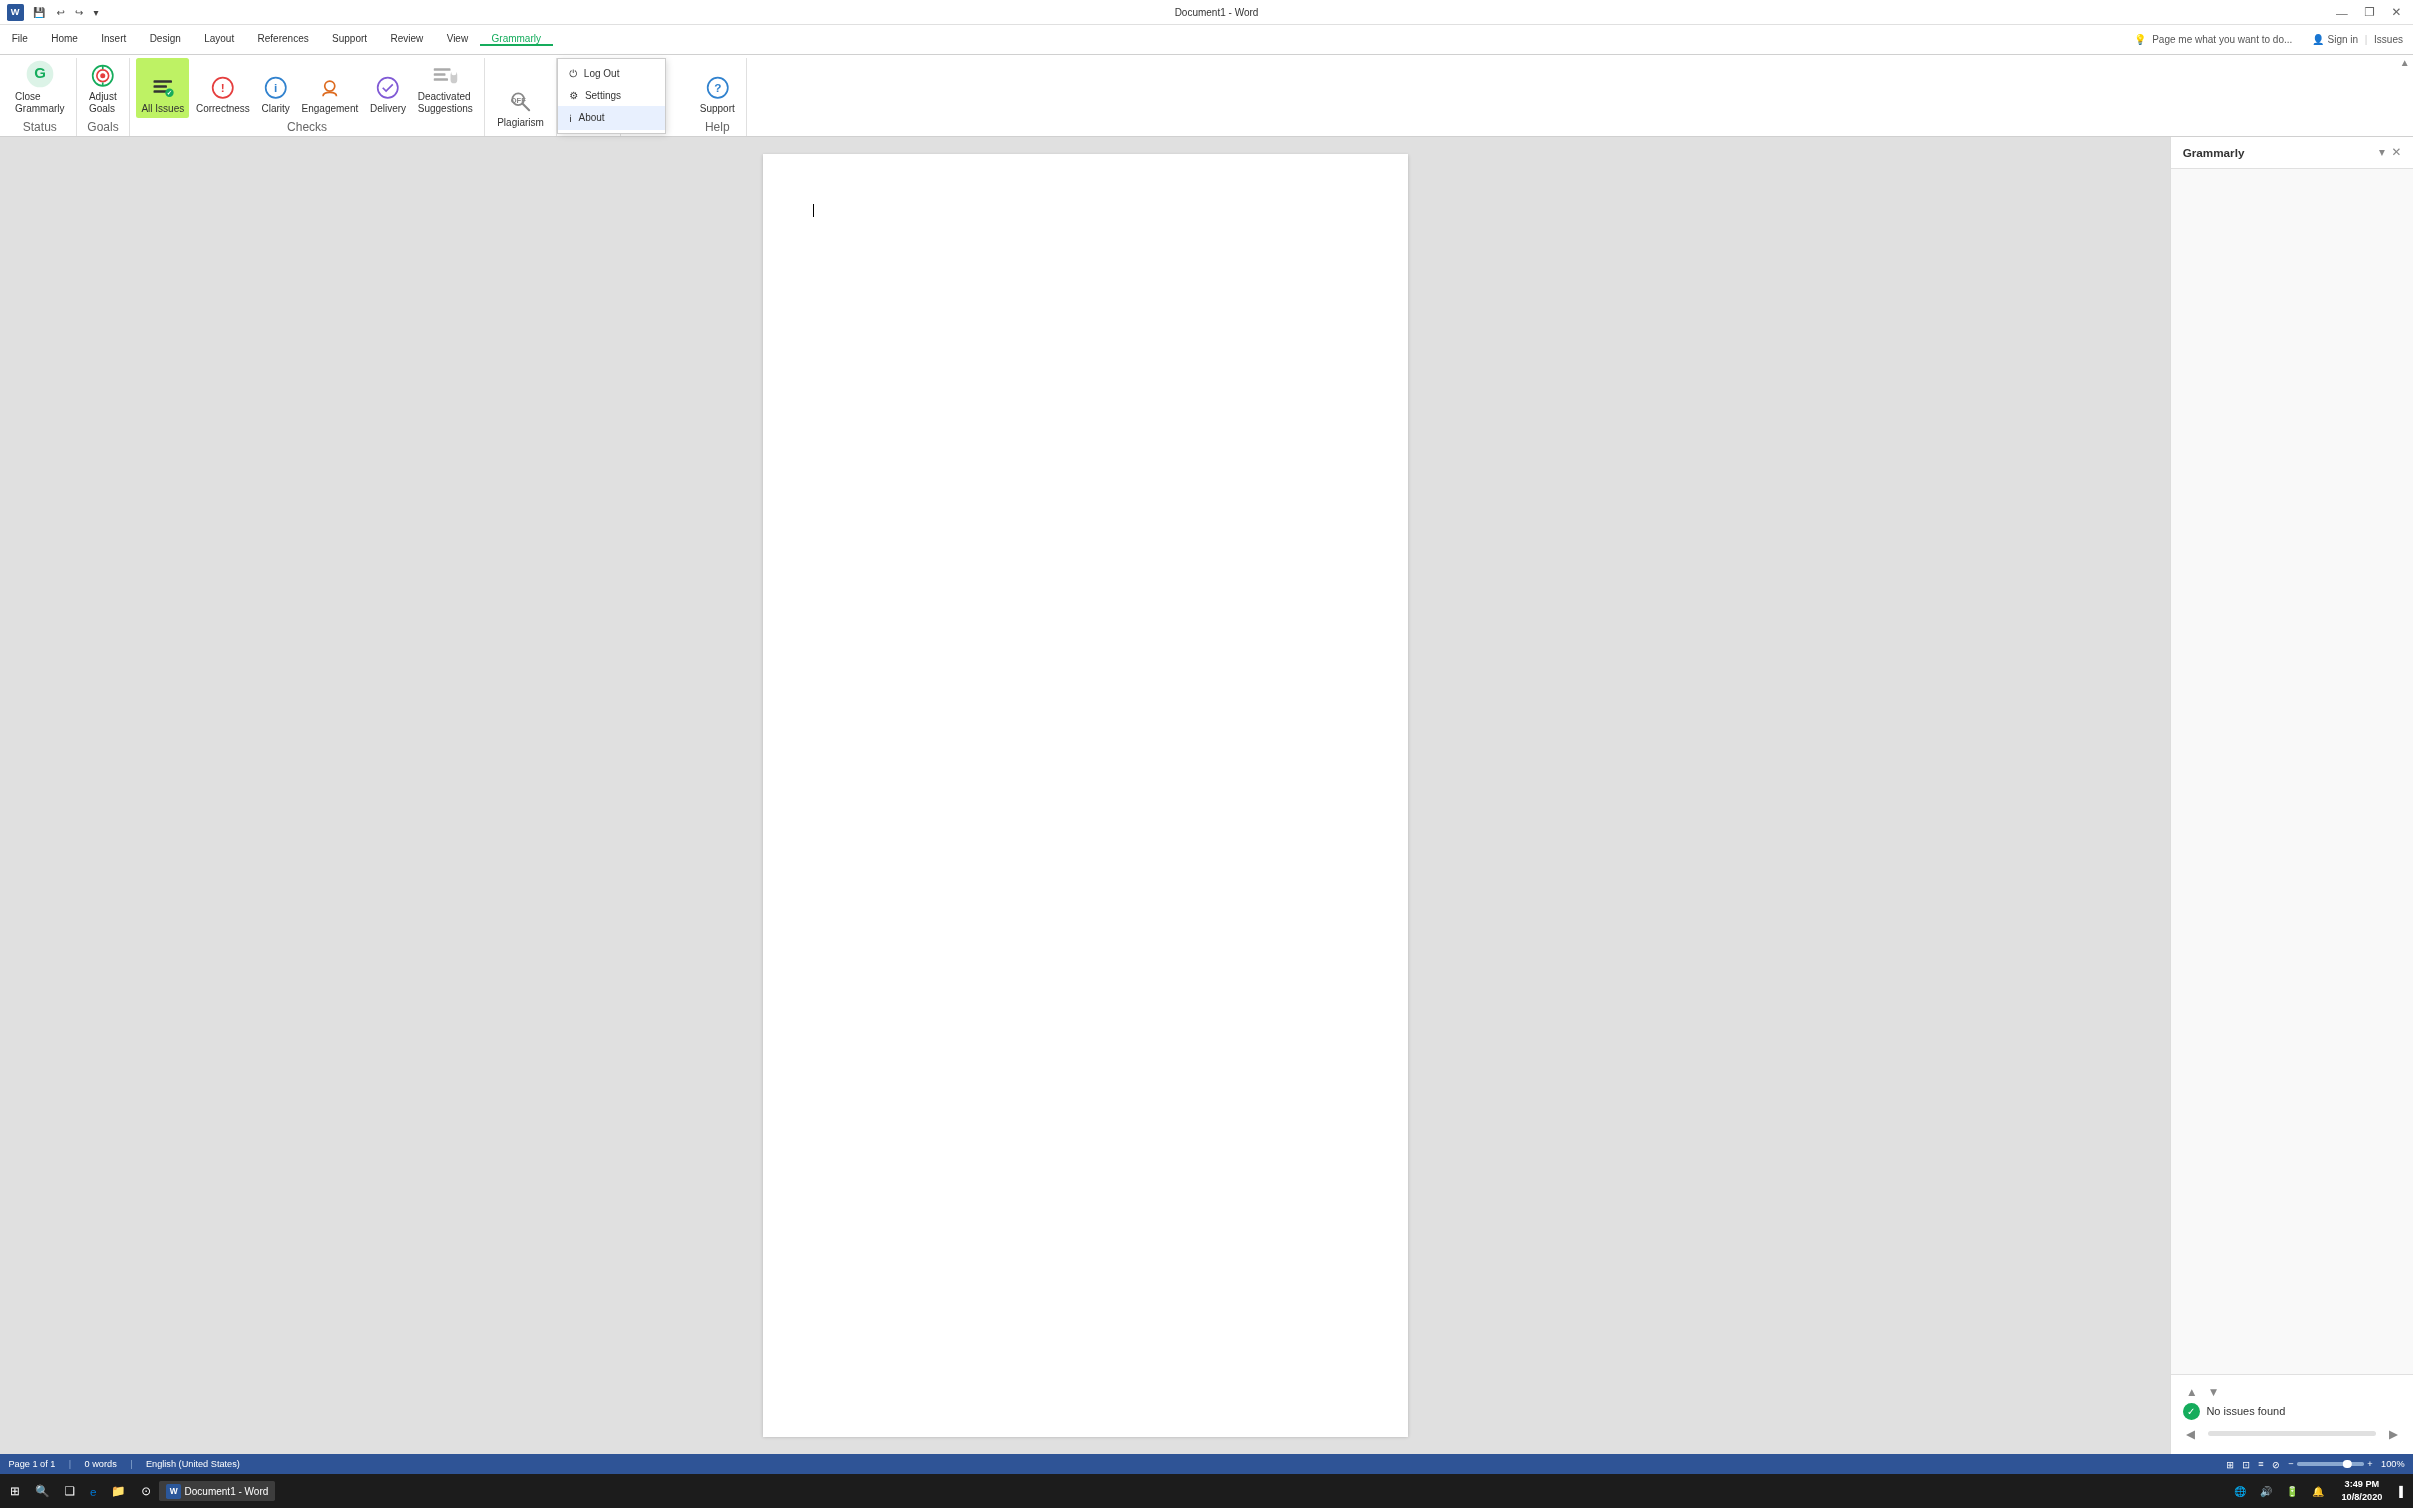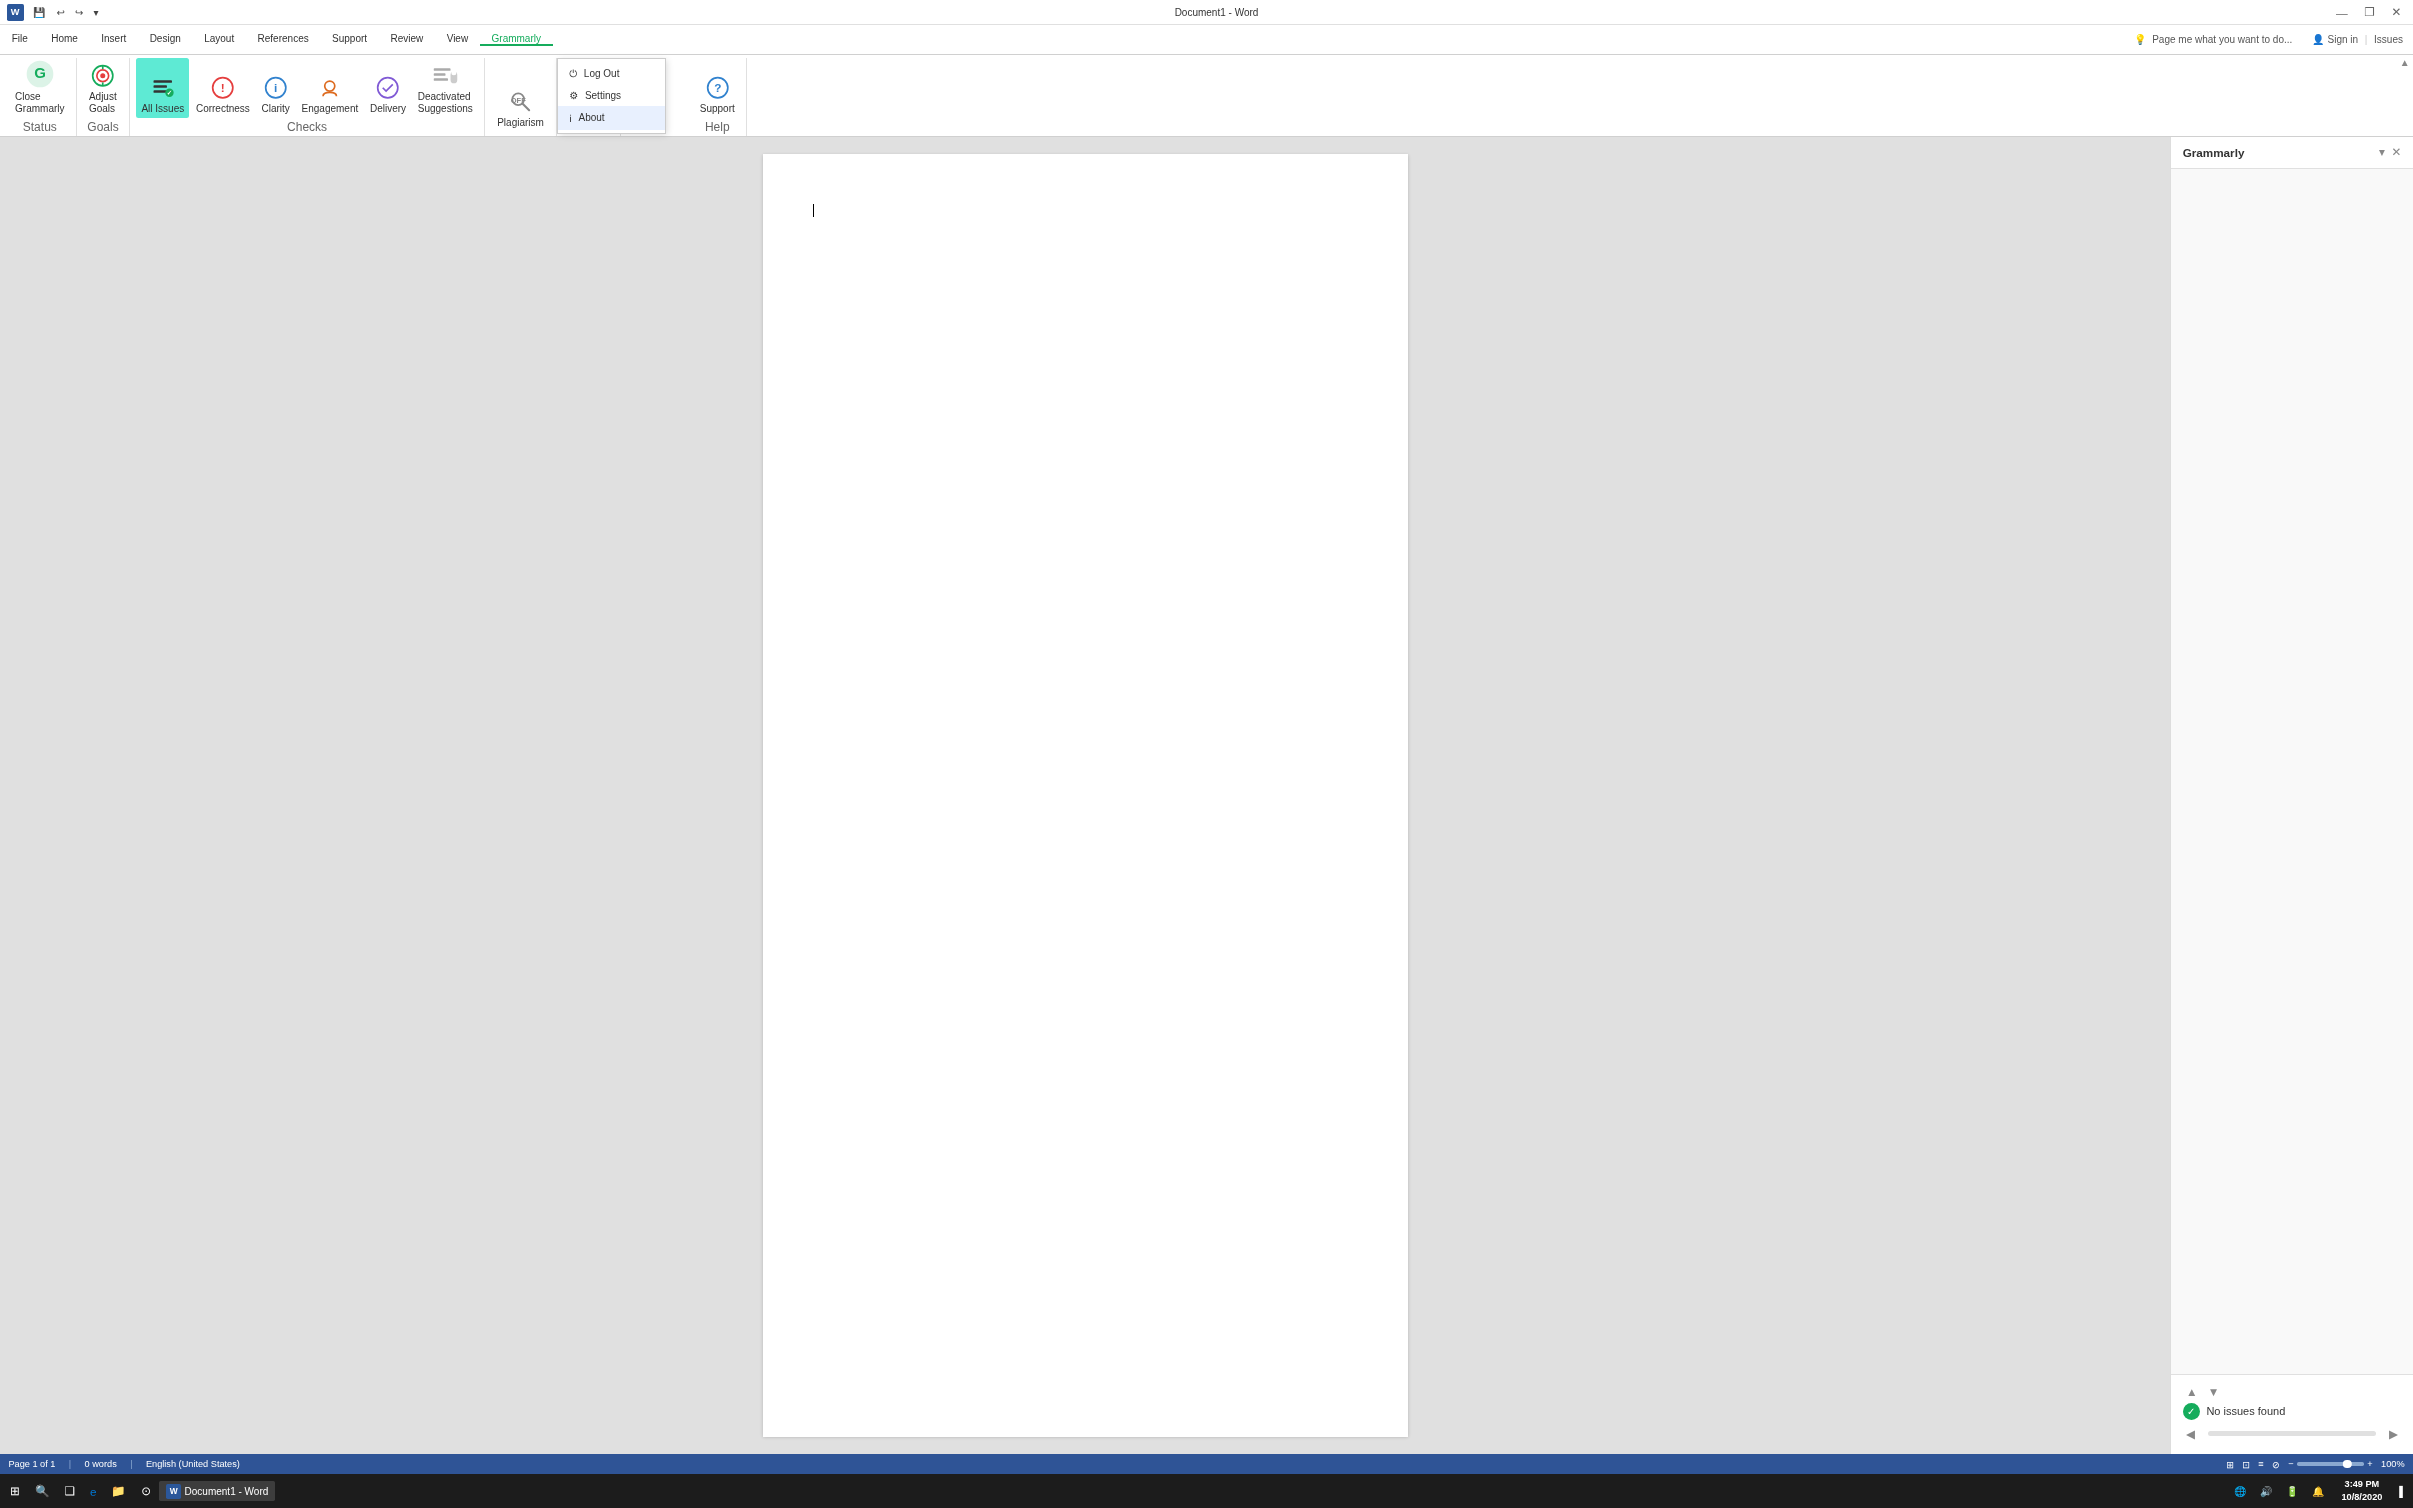--- a/index.html
+++ b/index.html
@@ -426,21 +426,21 @@
         </div>
         <div class="ribbon-btn-label">Adjust<br>Goals</div>
       </button>
     </div>
     <div class="ribbon-group-label">Goals</div>
   </div>
 
   <div class="ribbon-group">
     <div class="ribbon-group-buttons">
 
-      <button class="ribbon-btn" style="background:#5eead4;border-radius:2.5px;">
+      <button class="ribbon-btn" style="background:#bef264;border-radius:2.5px;">
         <div class="ribbon-btn-icon">
           <svg width="23.5" height="23.5" viewBox="0 0 28 28" style="font-size:10px">
             <rect x="3" y="5" width="22" height="3" rx="1" fill="#333"></rect>
             <rect x="3" y="11" width="16" height="3" rx="1" fill="#333"></rect>
             <rect x="3" y="17" width="19" height="3" rx="1" fill="#333"></rect>
             <circle cx="22" cy="20" r="5" fill="#15ac5c"></circle>
             <text x="22" y="23" text-anchor="middle" font-size="8" fill="white" font-weight="bold">✓</text>
           </svg>
         </div>
         <div class="ribbon-btn-label">All Issues</div>

